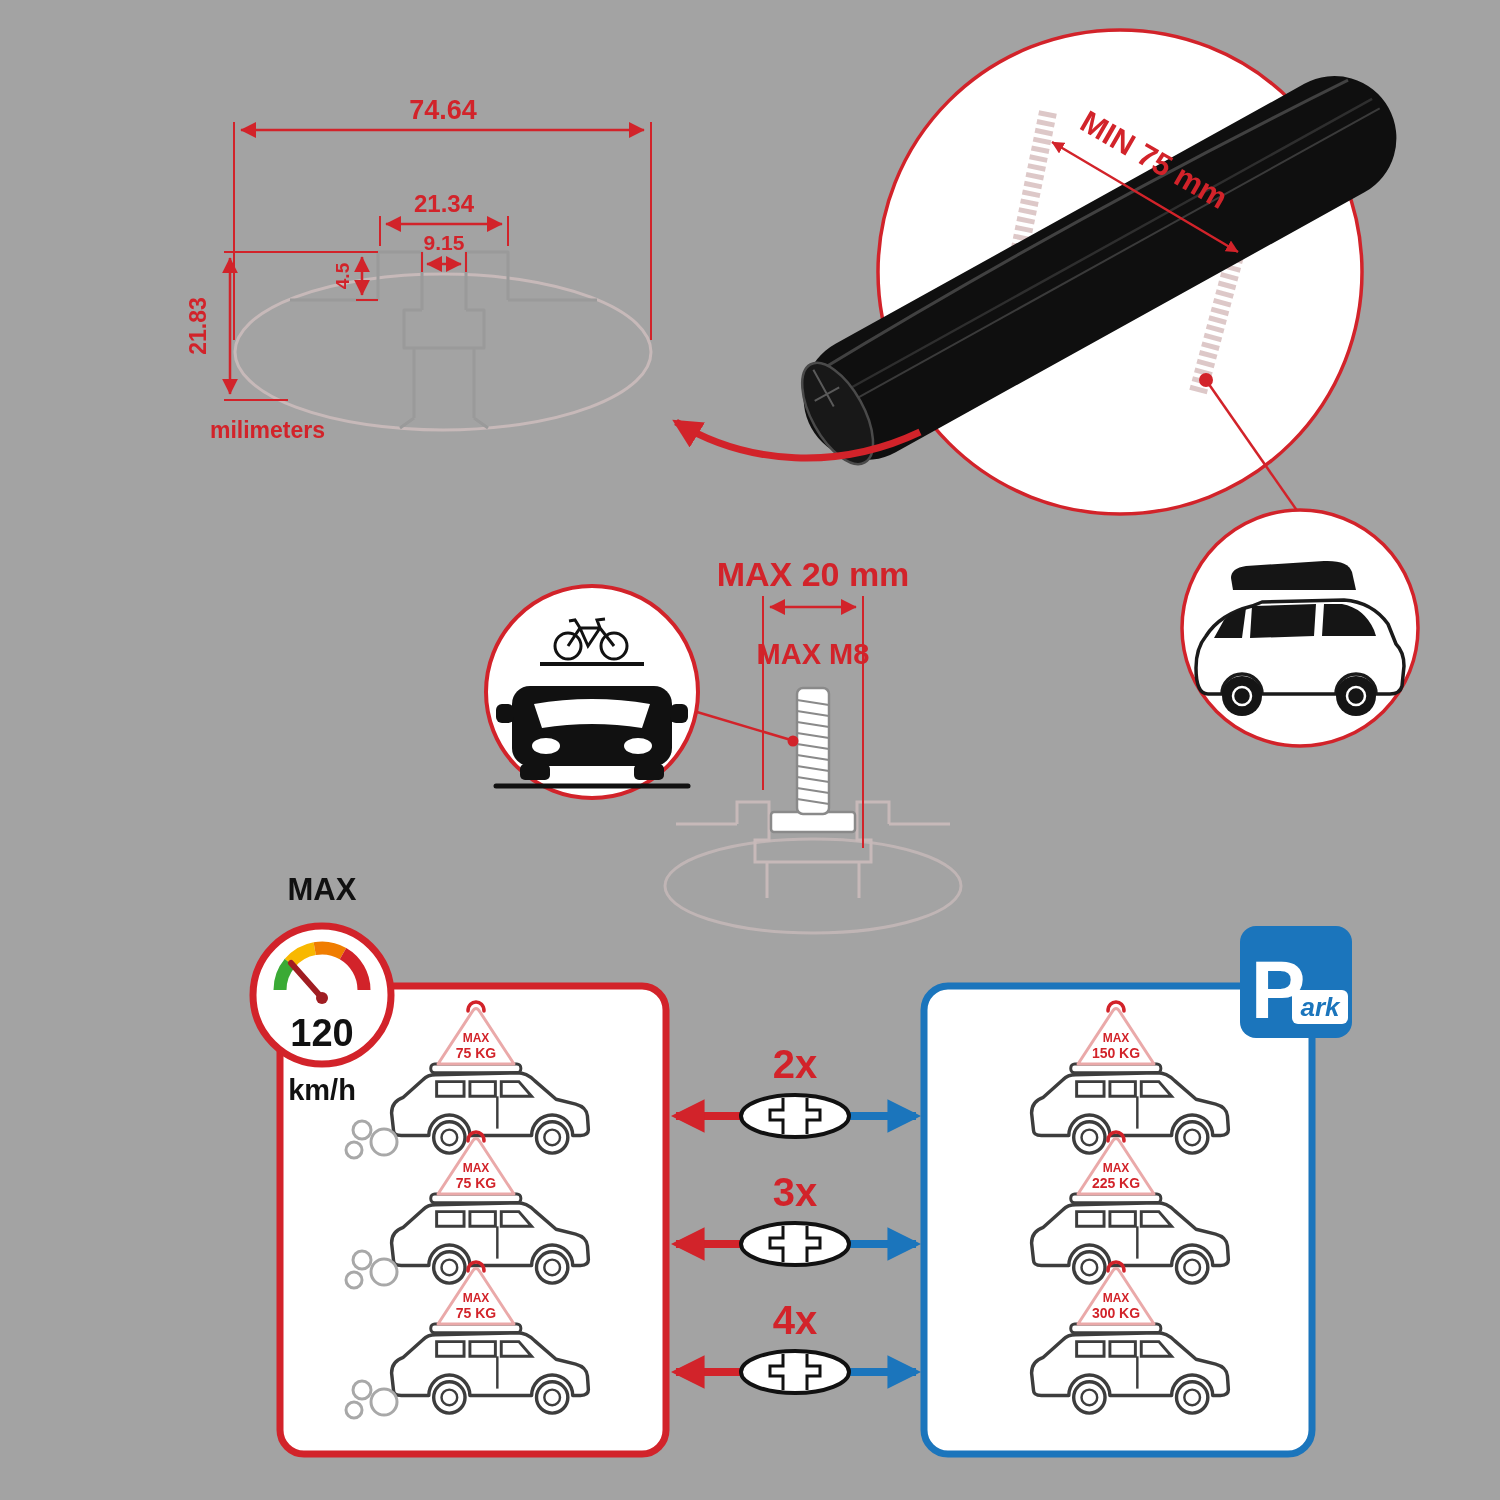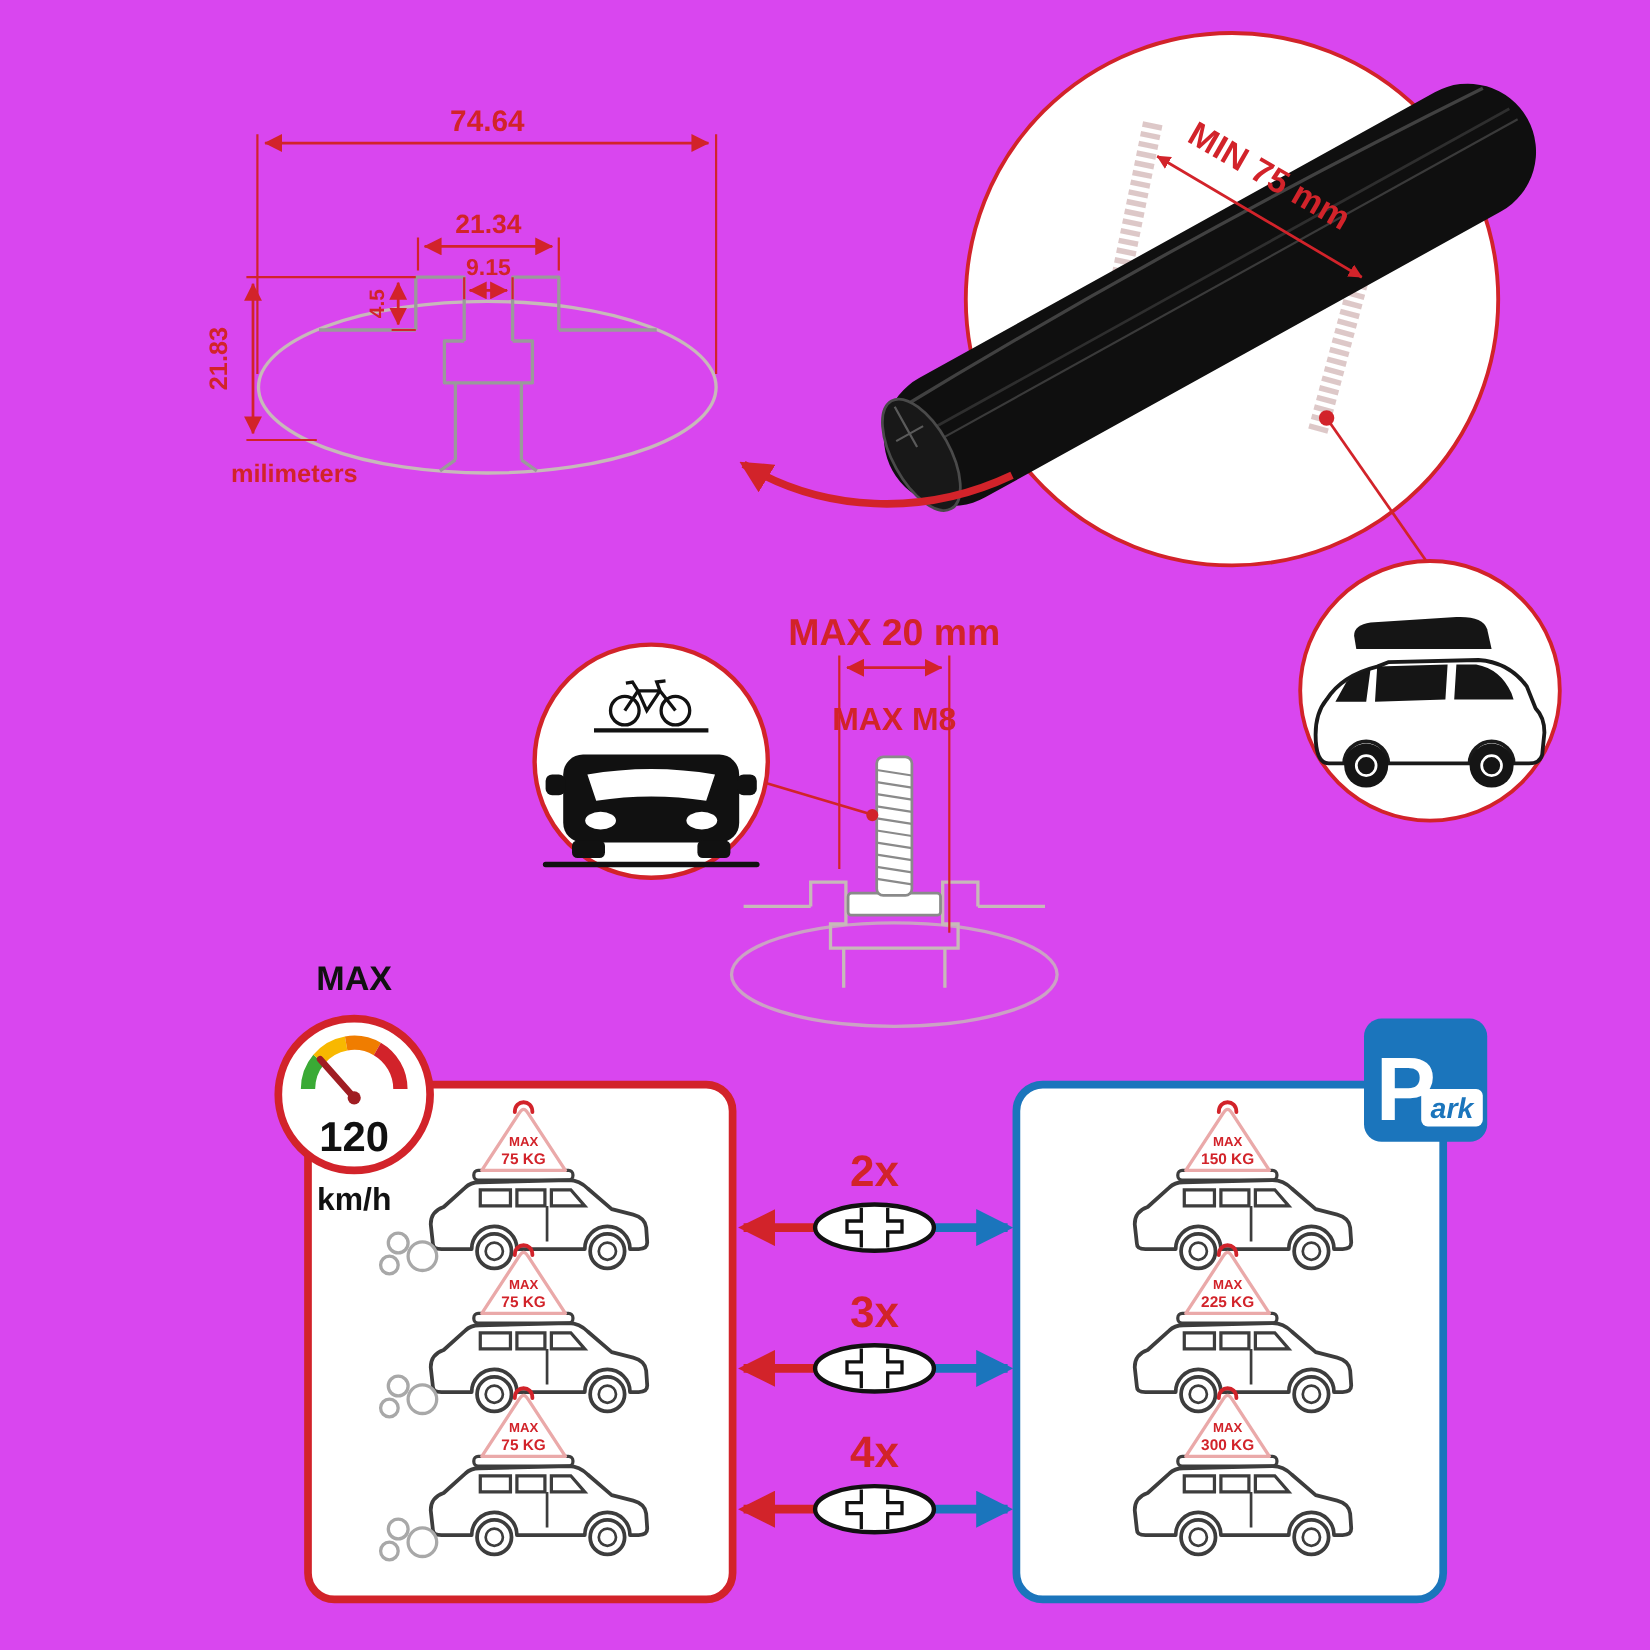--- a/index.html
+++ b/index.html
@@ -1,16 +1,16 @@
 <!DOCTYPE html>
 <html><head>
 <meta charset="utf-8">
 <style>
   html,body{margin:0;padding:0;background:#ffffff;}
-  .canvas{position:relative;width:1500px;height:1500px;background:#d946ef;overflow:hidden;font-family:"Liberation Sans",sans-serif;}
+  .canvas{position:relative;width:1500px;height:1500px;background:#a3a3a3;overflow:hidden;font-family:"Liberation Sans",sans-serif;}
   .art{position:absolute;left:0;top:0;}
   text{font-family:"Liberation Sans",sans-serif;}
   .red-t{fill:#d2232a;font-weight:700;}
   .blk-t{fill:#111111;font-weight:700;}
   .mid{text-anchor:middle;}
   .dimline{stroke:#d2232a;stroke-width:2.5;fill:none;}
   .extline{stroke:#d2232a;stroke-width:2;fill:none;}
   .profile{stroke:#9a9a9a;stroke-width:3;fill:none;stroke-linejoin:round;}
   .faint{stroke:#c7b9b9;stroke-width:3;fill:none;}
   .cargo-tri{fill:#ffffff;stroke:#eaa9a9;stroke-width:3;stroke-linejoin:round;}

